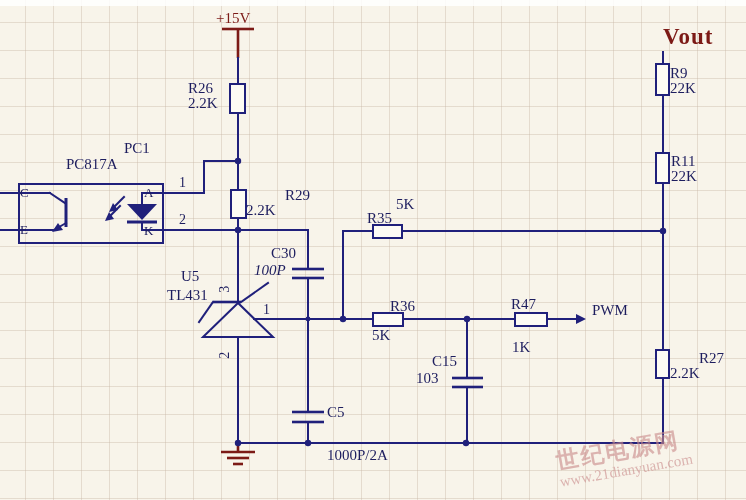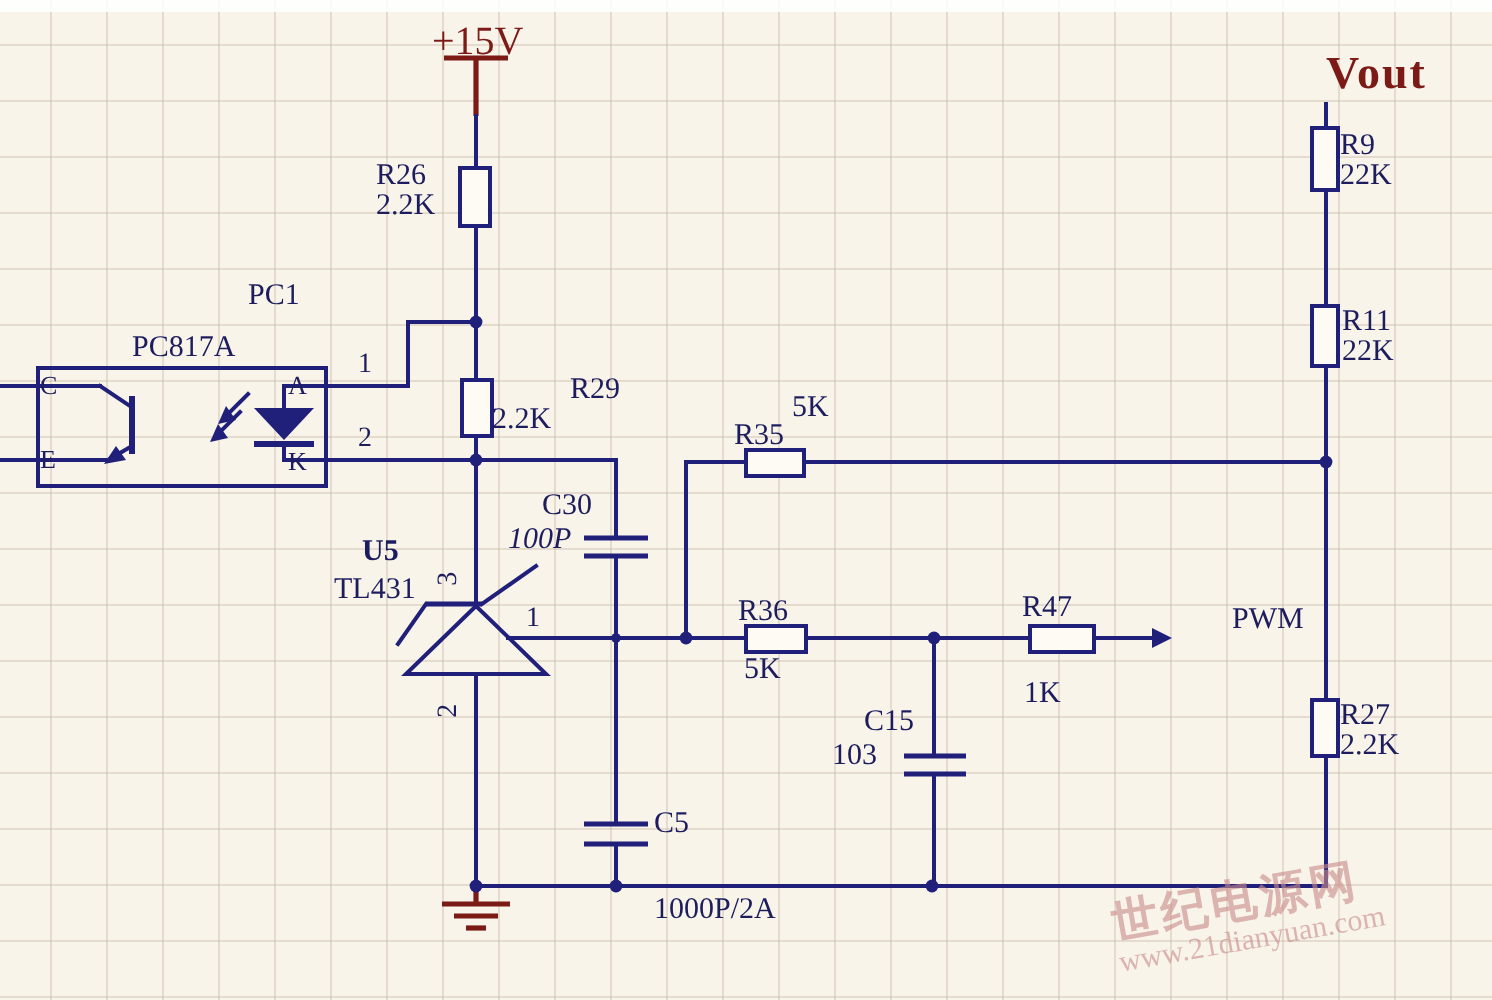--- a/index.html
+++ b/index.html
@@ -172,63 +172,63 @@
       <circle class="dot" cx="308" cy="319" r="2.4"></circle>
       <circle class="dot" cx="343" cy="319" r="3.2"></circle>
       <circle class="dot" cx="467" cy="319" r="3.2"></circle>
       <circle class="dot" cx="663" cy="231" r="3.2"></circle>
       <circle class="dot" cx="238" cy="443" r="3.2"></circle>
       <circle class="dot" cx="308" cy="443" r="3.2"></circle>
       <circle class="dot" cx="466" cy="443" r="3.2"></circle>
     </g>
   </svg>
 
-  <span class="lbl red" style="left:216px;top:11px;font-size:20px;">+15V</span>
+  <span class="lbl red" style="left:216px;top:11px;font-size:15px;">+15V</span>
   <span class="lbl red vout" style="left:663px;top:25px;">Vout</span>
-  <span class="lbl" style="left:592px;top:303px;margin-left:24px;">PWM</span>
+  <span class="lbl" style="left:592px;top:303px;">PWM</span>
 
   <span class="lbl" style="left:188px;top:81px;">R26</span>
   <span class="lbl" style="left:188px;top:96px;">2.2K</span>
   <span class="lbl" style="left:246px;top:188px;padding-left:39px;">R29</span>
   <span class="lbl" style="left:246px;top:203px;">2.2K</span>
 
   <span class="lbl" style="left:83px;top:141px;margin-left:41px;">PC1</span>
-  <span class="lbl" style="left:66px;top:167px;">PC817A</span>
+  <span class="lbl" style="left:66px;top:157px;">PC817A</span>
   <span class="lbl pin" style="left:179px;top:176px;">1</span>
   <span class="lbl pin" style="left:179px;top:213px;">2</span>
   <span class="lbl small" style="left:20px;top:186px;">C</span>
   <span class="lbl small" style="left:20px;top:223px;">E</span>
   <span class="lbl small" style="left:144px;top:186px;">A</span>
   <span class="lbl small" style="left:144px;top:224px;">K</span>
 
-  <span class="lbl" style="left:181px;top:269px;font-weight:bold;">U5</span>
+  <span class="lbl" style="left:181px;top:269px;">U5</span>
   <span class="lbl" style="left:167px;top:288px;">TL431</span>
   <span class="lbl pin rot" style="left:222px;top:282px;">3</span>
   <span class="lbl pin rot" style="left:222px;top:348px;">2</span>
   <span class="lbl pin" style="left:263px;top:303px;">1</span>
 
   <span class="lbl" style="left:271px;top:246px;">C30</span>
   <span class="lbl" style="left:254px;top:263px;font-style:italic;">100P</span>
 
   <span class="lbl" style="left:367px;top:211px;">R35</span>
   <span class="lbl" style="left:396px;top:197px;">5K</span>
-  <span class="lbl" style="left:369px;top:299px;">R36</span>
+  <span class="lbl" style="left:390px;top:299px;">R36</span>
   <span class="lbl" style="left:372px;top:328px;">5K</span>
   <span class="lbl" style="left:511px;top:297px;">R47</span>
   <span class="lbl" style="left:512px;top:328px;margin-top:12px;">1K</span>
 
   <span class="lbl" style="left:432px;top:354px;">C15</span>
   <span class="lbl" style="left:416px;top:371px;">103</span>
   <span class="lbl" style="left:327px;top:405px;">C5</span>
   <span class="lbl" style="left:327px;top:448px;">1000P/2A</span>
 
   <span class="lbl" style="left:670px;top:66px;">R9</span>
   <span class="lbl" style="left:670px;top:81px;">22K</span>
   <span class="lbl" style="left:671px;top:154px;">R11</span>
   <span class="lbl" style="left:671px;top:169px;">22K</span>
-  <span class="lbl" style="left:670px;top:351px;">R27</span>
+  <span class="lbl" style="left:670px;top:351px;padding-left:29px;">R27</span>
   <span class="lbl" style="left:670px;top:366px;">2.2K</span>
 
   <div class="watermark">
     <div class="w1">世纪电源网</div>
     <div class="w2">www.21dianyuan.com</div>
   </div>
 </div>
 
 </body></html>

